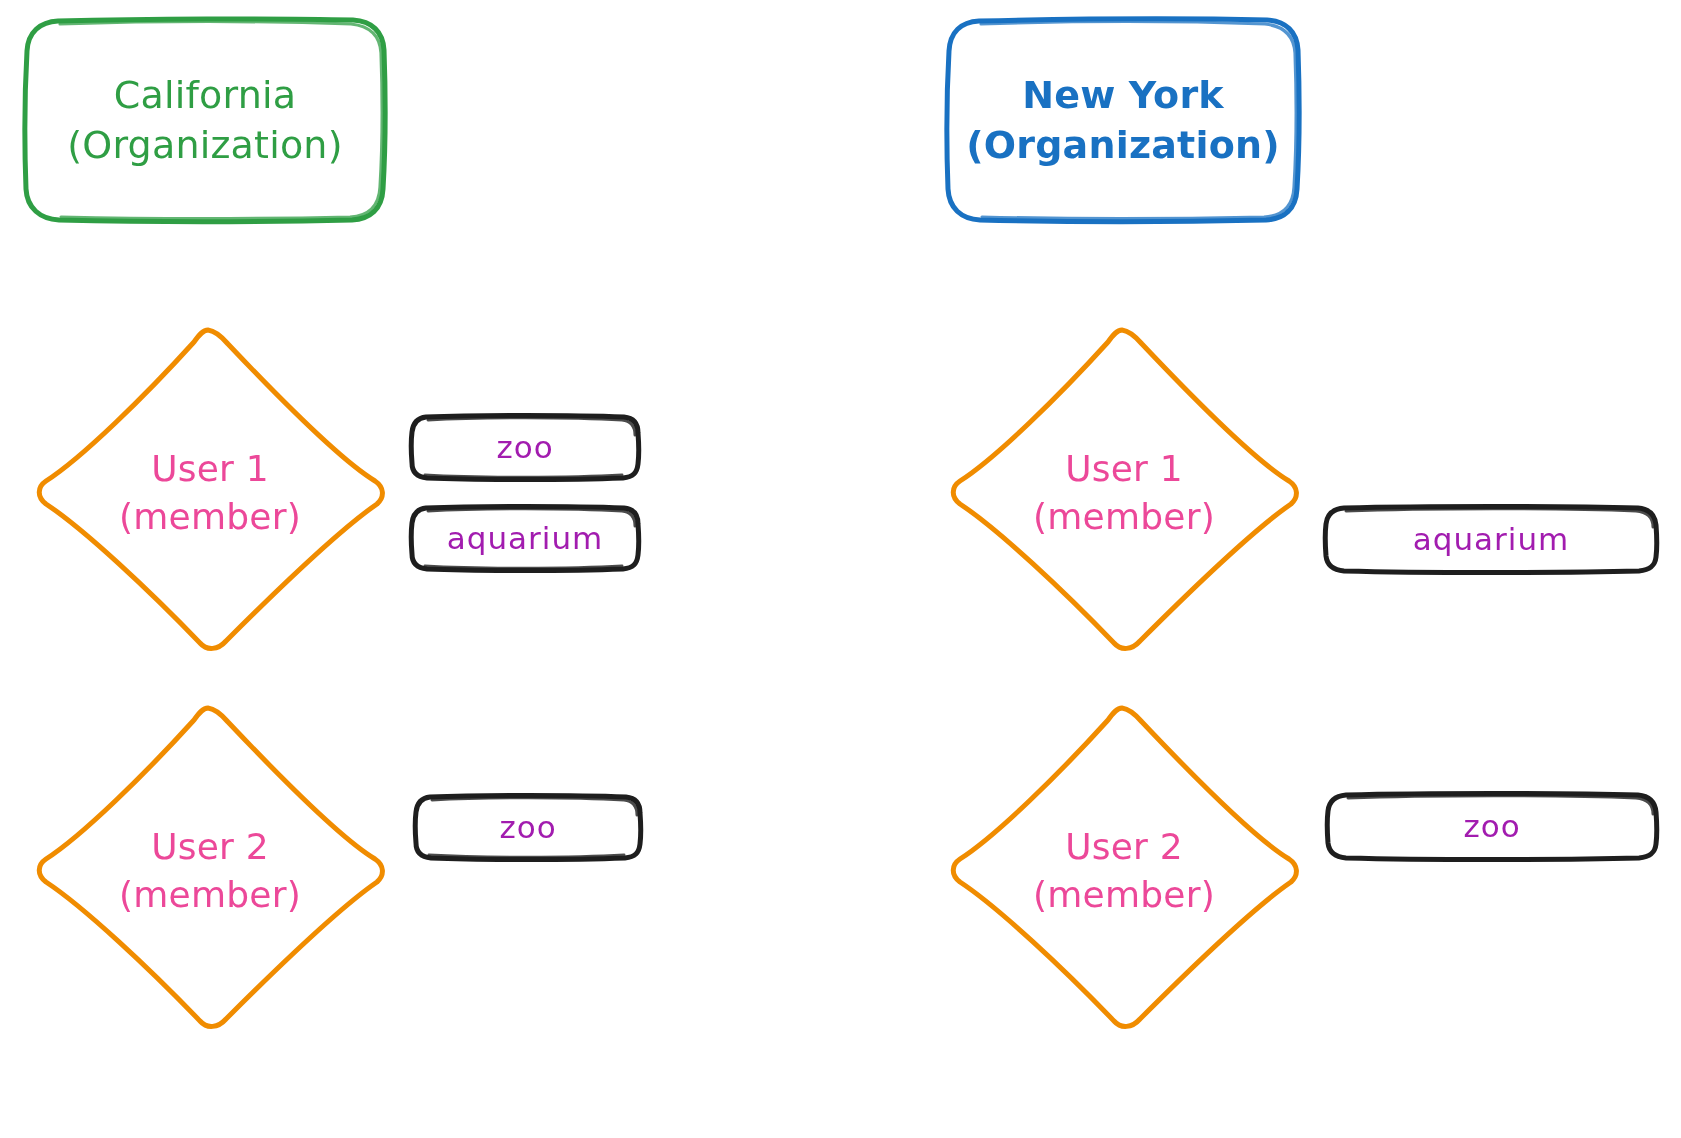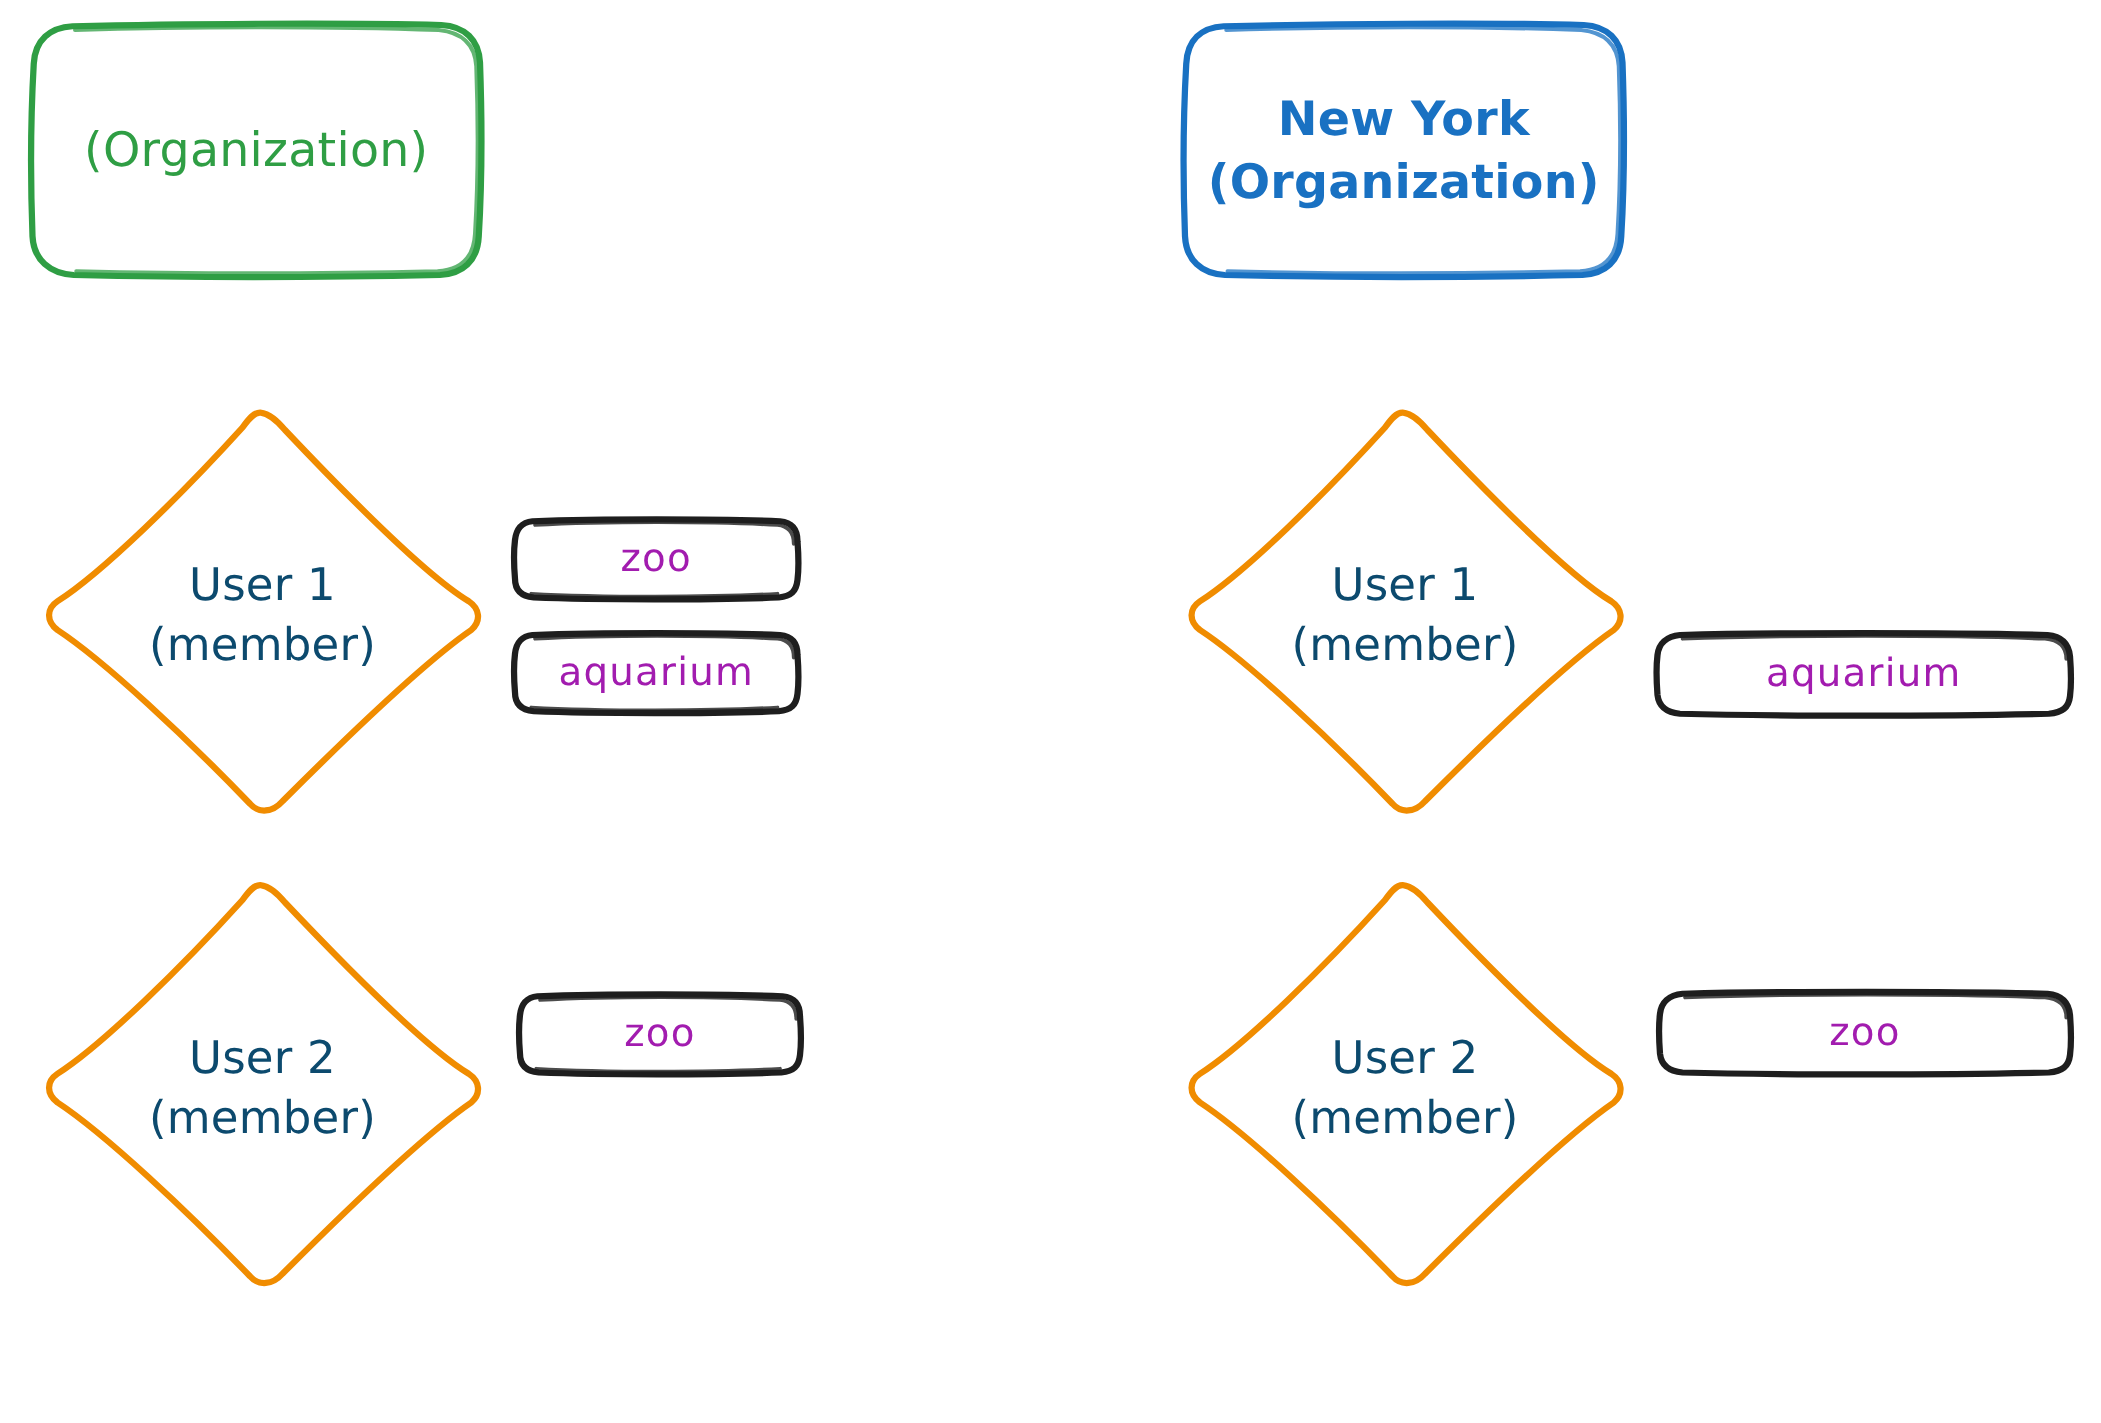--- a/index.html
+++ b/index.html
@@ -47,21 +47,21 @@
   
   .org-box .node-label {
     font-size: 38px;
   }
   .org-green .node-label { color: #2f9e44; }
   .org-blue  .node-label { color: #1971c2; font-weight: bold; }
 
   
   .diamond .node-label {
     font-size: 36px;
-    color: #0c4a6e;
+    color: #ec4899;
   }
 
   
   .pill .node-label {
     font-size: 31px;
     color: #a21caf;
     letter-spacing: 1px;
   }
 </style>
 </head>
@@ -72,21 +72,21 @@
   <div class="node org-box org-green" style="left:22px; top:16px; width:366px; height:208px;">
     <svg width="366" height="208" viewBox="0 0 366 208" aria-hidden="true">
       <path d="M36 5 C120 3, 250 2, 331 4 C350 5, 361 16, 362 34
                C364 90, 363 140, 361 173 C360 193, 348 203, 330 204
                C240 206, 120 206, 37 204 C18 203, 5 192, 4 173
                C2 120, 3 70, 5 35 C6 16, 18 6, 36 5 Z" fill="none" stroke="#2f9e44" stroke-width="5" stroke-linecap="round" stroke-linejoin="round"></path>
       <path d="M38 8 C130 5, 245 5, 329 8 C348 10, 358 20, 359 37
                C361 92, 360 138, 358 171 C357 190, 346 200, 328 201
                C238 203, 122 203, 39 201" fill="none" stroke="#2f9e44" stroke-width="3.2" opacity="0.75" stroke-linecap="round" stroke-linejoin="round"></path>
     </svg>
-    <div class="node-label"><span>(Organization)</span></div>
+    <div class="node-label"><span>California</span><span>(Organization)</span></div>
   </div>
 
   <div class="node org-box org-blue" style="left:944px; top:16px; width:358px; height:208px;">
     <svg width="358" height="208" viewBox="0 0 358 208" aria-hidden="true">
       <path d="M35 5 C120 3, 245 2, 323 4 C342 5, 353 16, 354 34
                C356 90, 355 140, 353 173 C352 193, 340 203, 322 204
                C235 206, 118 206, 36 204 C17 203, 5 192, 4 173
                C2 120, 3 70, 5 35 C6 16, 17 6, 35 5 Z" fill="none" stroke="#1971c2" stroke-width="5" stroke-linecap="round" stroke-linejoin="round"></path>
       <path d="M37 8 C128 5, 240 5, 321 8 C340 10, 350 20, 351 37
                C353 92, 352 138, 350 171 C349 190, 338 200, 320 201

